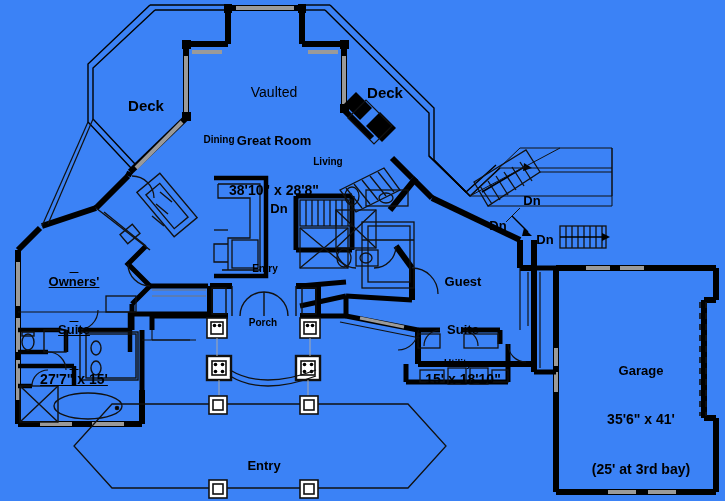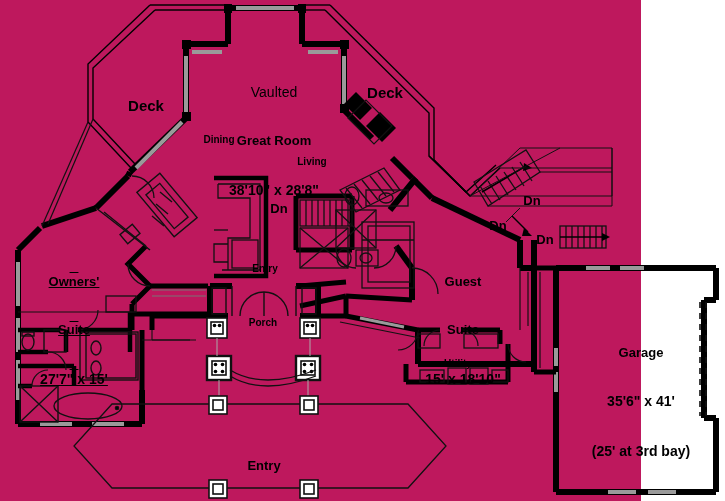--- a/index.html
+++ b/index.html
@@ -1,17 +1,17 @@
 <!DOCTYPE html>
 <html><head>
 <meta charset="utf-8">
 <style>
   html,body{margin:0;padding:0;background:#ffffff;}
   body{width:725px;height:501px;overflow:hidden;font-family:"Liberation Sans",sans-serif;}
-  #plan{position:relative;width:641px;height:501px;background:#be185d;}
+  #plan{position:relative;width:725px;height:501px;background:#3b82f6;}
   #plan svg{position:absolute;left:0;top:0;}
   .lbl{position:absolute;text-align:center;color:#000;line-height:1.08;white-space:pre;}
   .lbl span{display:block;}
   .room-name{font-weight:bold;font-size:13px;}
   .room-sub{font-weight:normal;font-size:14px;}
   .room-dim{font-weight:bold;font-size:14px;}
   .dn{font-weight:bold;font-size:13px;}
   .deck{font-weight:bold;font-size:15px;}
   .small-name{font-weight:bold;font-size:10px;}
 </style>
@@ -447,21 +447,21 @@
 <div class="lbl" style="left:214px;top:50px;width:120px;">
   <span class="room-sub">Vaulted</span>
   <span class="room-name">Great Room</span>
   <span class="room-dim">38'10" x 28'8"</span>
 </div>
 
 <div class="lbl deck" style="left:112px;top:98px;width:68px;">Deck</div>
 <div class="lbl deck" style="left:352px;top:85px;width:66px;">Deck</div>
 
 <div class="lbl small-name" style="left:182px;top:135px;width:74px;">Dining</div>
-<div class="lbl small-name" style="left:278px;top:157px;width:68px;">Living</div>
+<div class="lbl small-name" style="left:294px;top:157px;width:68px;">Living</div>
 
 <div class="lbl" style="left:24px;top:240px;width:100px;text-decoration:underline;">
   <span class="room-name">Owners'</span>
   <span class="room-name">Suite</span>
   <span class="room-dim">27'7" x 15'</span>
 </div>
 
 <div class="lbl" style="left:410px;top:240px;width:106px;">
   <span class="room-name">Guest</span>
   <span class="room-name">Suite</span>
@@ -471,21 +471,21 @@
 <div class="lbl small-name" style="left:230px;top:264px;width:70px;">Entry</div>
 <div class="lbl small-name" style="left:228px;top:318px;width:70px;">Porch</div>
 
 <div class="lbl" style="left:203px;top:424px;width:122px;">
   <span class="room-name">Entry</span>
   
 </div>
 
 <div class="lbl small-name" style="left:422px;top:359px;width:72px;">Utility</div>
 
-<div class="lbl" style="left:571px;top:311px;width:140px;text-align:center;">
+<div class="lbl" style="left:571px;top:329px;width:140px;text-align:center;">
   <span class="room-name">Garage</span>
   <span class="room-dim">35'6" x 41'</span>
   <span class="room-dim">(25' at 3rd bay)</span>
 </div>
 
 <div class="lbl dn" style="left:266px;top:202px;width:26px;">Dn</div>
 <div class="lbl dn" style="left:519px;top:194px;width:26px;">Dn</div>
 <div class="lbl dn" style="left:485px;top:219px;width:26px;">Dn</div>
 <div class="lbl dn" style="left:532px;top:233px;width:26px;">Dn</div>
 

